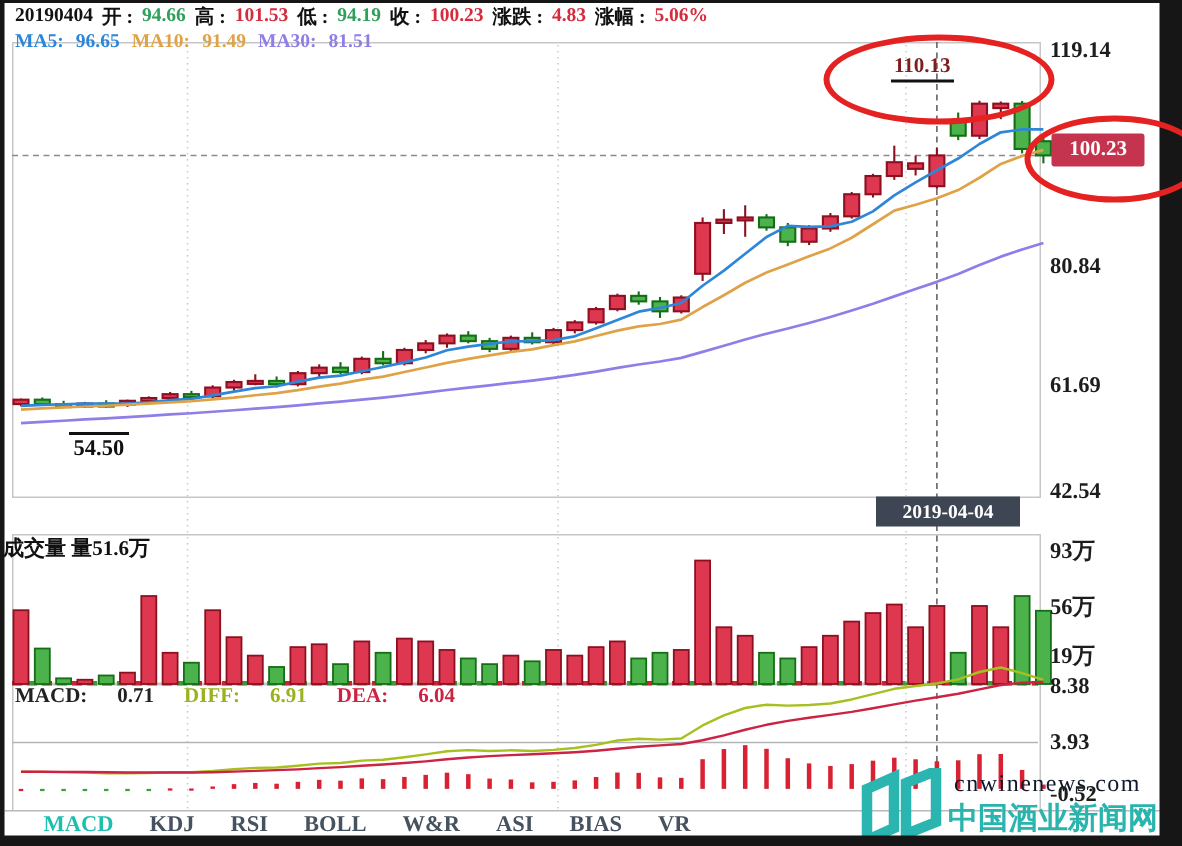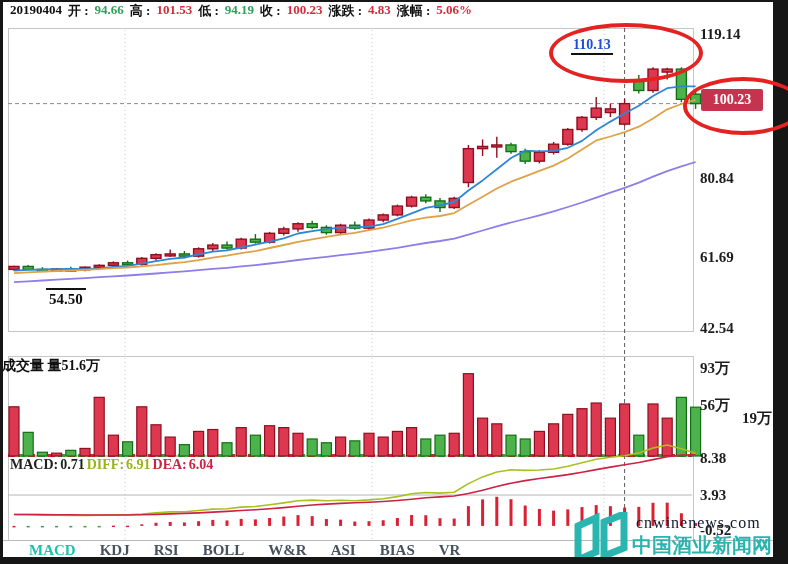--- a/index.html
+++ b/index.html
@@ -13,28 +13,28 @@
   #macd-top-sep{height:3px;z-index:2;
     background:repeating-linear-gradient(90deg,#c23,#c23 7px,transparent 7px,transparent 10px,#3a9a3a 10px,#3a9a3a 17px,transparent 17px,transparent 20px);}
   
   .infobar{top:2px;left:10px;height:16px;font-size:13px;font-weight:bold;color:#111;
            display:flex;gap:6px;white-space:nowrap;z-index:3;}
   .v-up{color:#d52b3c;} .v-down{color:#2fa05a;} .lbl{color:#111;}
   .mabar{top:19px;left:10px;font-size:13px;font-weight:bold;display:flex;gap:8px;z-index:3;white-space:nowrap;}
   .ma5{color:#2e86d8;} .ma10{color:#dfa247;} .ma30{color:#8f7de8;}
   .axis-label{font-size:15px;font-weight:bold;color:#1d1d1d;z-index:4;left:700px;width:72px;text-align:left;line-height:16px;}
   .vol-label{top:357px;left:2px;font-size:14px;font-weight:bold;color:#111;z-index:3;white-space:nowrap;}
-  .macd-labels{top:457px;left:10px;font-size:14px;font-weight:bold;display:flex;gap:2px;z-index:3;white-space:nowrap;}
+  .macd-labels{top:457px;left:10px;font-size:14px;font-weight:bold;display:flex;gap:20px;z-index:3;white-space:nowrap;}
   .c-macd{color:#222;} .c-diff{color:#9ab120;} .c-dea{color:#cc2243;}
   
   .price-badge{left:701px;top:89px;width:62px;height:22px;background:#c5344e;color:#fff;
     font-size:14px;font-weight:bold;text-align:center;line-height:22px;border-radius:2px;z-index:4;}
   .date-badge{left:584px;top:331px;width:96px;height:20px;background:#3d4652;color:#fff;
     font-size:13px;font-weight:bold;text-align:center;line-height:20px;z-index:4;}
-  .peak-note{left:571px;top:37px;font-size:14px;font-weight:bold;color:#1d4ed8;
+  .peak-note{left:594px;top:37px;font-size:14px;font-weight:bold;color:#7f1d1d;
     border-bottom:2px solid #111;padding:0 2px;z-index:5;}
   .low-note{left:46px;top:288px;font-size:15px;font-weight:bold;color:#111;
     border-top:2px solid #111;padding:1px 3px 0 3px;z-index:3;text-align:center;}
   .red-ellipse{border:4px solid #e52222;border-radius:50%;z-index:8;}
   #ellipse-peak{left:549px;top:23px;width:146px;height:52px;}
   #ellipse-price{left:683px;top:77px;width:112px;height:50px;}
   
   .tabbar{left:3px;top:540px;width:769px;height:18px;border-top:1px solid #b9b9b9;background:#fff;
     display:flex;align-items:center;gap:24px;padding-left:26px;font-size:15px;font-weight:bold;color:#46525e;z-index:3;}
   .tab{cursor:pointer;}
@@ -59,20 +59,28 @@
     <span class="lbl">低 :</span>
     <span class="v-down">94.19</span>
     <span class="lbl">收 :</span>
     <span class="v-up">100.23</span>
     <span class="lbl">涨跌 :</span>
     <span class="v-up">4.83</span>
     <span class="lbl">涨幅 :</span>
     <span class="v-up">5.06%</span>
   </div>
 
+  <div class="abs mabar">
+    <span class="ma5">MA5:</span>
+    <span class="ma5">96.65</span>
+    <span class="ma10">MA10:</span>
+    <span class="ma10">91.49</span>
+    <span class="ma30">MA30:</span>
+    <span class="ma30">81.51</span>
+  </div>
 
   <div class="abs panel" style="left:8px;top:28px;width:684px;height:302px;"></div>
   <div class="abs panel" style="left:8px;top:356px;width:684px;height:99px;"></div>
   <div class="abs panel" style="left:8px;top:455px;width:684px;height:85px;"></div>
   <div class="abs" id="macd-top-sep" style="left:8px;top:454px;width:684px;"></div>
 
   <svg class="chart" id="chart-svg" width="788" height="564">
       <line x1="125" y1="30" x2="125" y2="540" stroke="#c9c9c9" stroke-width="1" stroke-dasharray="1,3"></line>
       <line x1="372" y1="30" x2="372" y2="540" stroke="#c9c9c9" stroke-width="1" stroke-dasharray="1,3"></line>
       <line x1="604" y1="30" x2="604" y2="540" stroke="#c9c9c9" stroke-width="1" stroke-dasharray="1,3"></line>
@@ -281,36 +289,37 @@
       <path d="M14.0 514.5 L28.2 514.6 L42.4 514.9 L56.6 515.1 L70.8 515.5 L85.0 515.5 L99.2 515.3 L113.4 514.8 L127.6 514.8 L141.8 514.0 L156.0 512.8 L170.2 511.9 L184.4 511.7 L198.6 510.5 L212.8 509.1 L227.0 508.7 L241.2 507.1 L255.4 506.5 L269.6 504.8 L283.8 502.9 L298.0 500.8 L312.2 500.1 L326.4 500.7 L340.6 500.2 L354.8 500.7 L369.0 499.9 L383.2 498.7 L397.4 496.6 L411.6 493.7 L425.8 492.5 L440.0 493.1 L454.2 492.3 L468.4 483.6 L482.6 476.9 L496.8 472.0 L511.0 469.8 L525.2 470.4 L539.4 470.0 L553.6 469.0 L567.8 466.3 L582.0 462.8 L596.2 459.2 L610.4 457.3 L624.6 455.7 L638.8 452.9 L653.0 448.0 L667.2 445.0 L681.4 448.8 L695.6 453.3 " fill="none" stroke="#a8c01f" stroke-width="1.6" stroke-linejoin="round"></path>
       <path d="M14.0 514.5 L28.2 514.5 L42.4 514.6 L56.6 514.7 L70.8 514.8 L85.0 515.0 L99.2 515.0 L113.4 515.0 L127.6 515.0 L141.8 514.8 L156.0 514.4 L170.2 513.9 L184.4 513.4 L198.6 512.9 L212.8 512.1 L227.0 511.4 L241.2 510.5 L255.4 509.7 L269.6 508.7 L283.8 507.6 L298.0 506.2 L312.2 505.0 L326.4 504.1 L340.6 503.4 L354.8 502.8 L369.0 502.2 L383.2 501.5 L397.4 500.5 L411.6 499.2 L425.8 497.8 L440.0 496.9 L454.2 496.0 L468.4 493.5 L482.6 490.2 L496.8 486.5 L511.0 483.2 L525.2 480.6 L539.4 478.5 L553.6 476.6 L567.8 474.6 L582.0 472.2 L596.2 469.6 L610.4 467.1 L624.6 464.8 L638.8 462.5 L653.0 459.6 L667.2 456.7 L681.4 455.1 L695.6 454.7 " fill="none" stroke="#cc2243" stroke-width="1.6" stroke-linejoin="round"></path>
     </svg>
 
   <div class="abs axis-label" style="top:26px;">119.14</div>
   <div class="abs axis-label" style="top:170px;">80.84</div>
   <div class="abs axis-label" style="top:249px;">61.69</div>
   <div class="abs axis-label" style="top:308px;margin-top:12px;">42.54</div>
   <div class="abs axis-label" style="top:360px;">93万</div>
   <div class="abs axis-label" style="top:397px;">56万</div>
-  <div class="abs axis-label" style="top:410px;text-align:right;">19万</div>
+  <div class="abs axis-label" style="top:430px;">19万</div>
   <div class="abs axis-label" style="top:450px;">8.38</div>
   <div class="abs axis-label" style="top:487px;">3.93</div>
   <div class="abs axis-label" style="top:522px;">-0.52</div>
 
   <div class="abs vol-label">成交量 量51.6万</div>
   <div class="abs macd-labels">
     <span class="c-macd">MACD:</span>
     <span class="c-macd">0.71</span>
     <span class="c-diff">DIFF:</span>
     <span class="c-diff">6.91</span>
     <span class="c-dea">DEA:</span>
     <span class="c-dea">6.04</span>
   </div>
 
   <div class="abs price-badge">100.23</div>
+  <div class="abs date-badge">2019-04-04</div>
   <div class="abs peak-note">110.13</div>
   <div class="abs low-note">54.50</div>
   <div class="abs red-ellipse" id="ellipse-peak"></div>
   <div class="abs red-ellipse" id="ellipse-price"></div>
 
   <div class="abs tabbar">
     <span class="tab active">MACD</span>
     <span class="tab">KDJ</span>
     <span class="tab">RSI</span>
     <span class="tab">BOLL</span>

